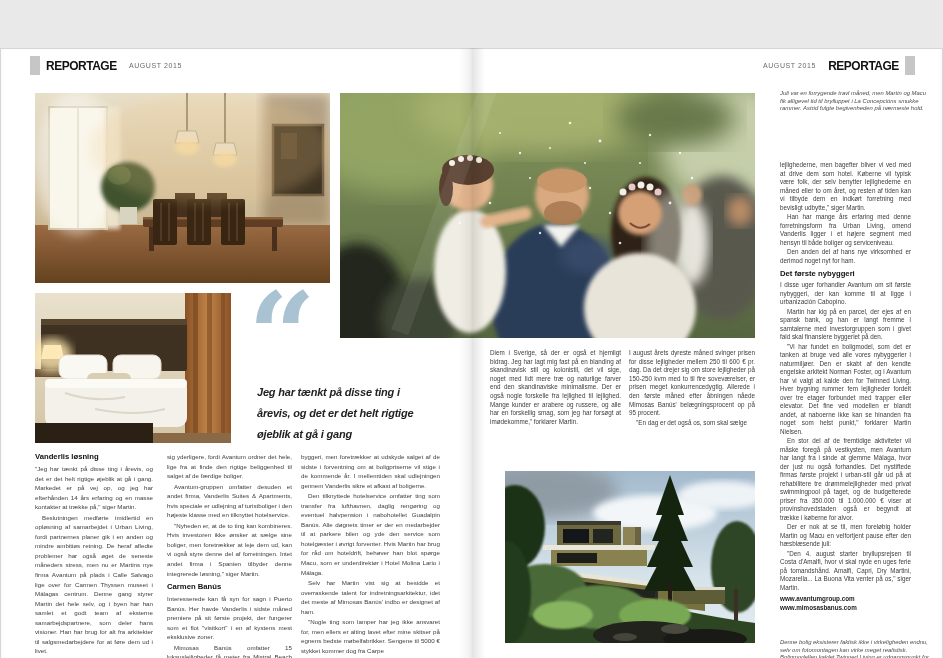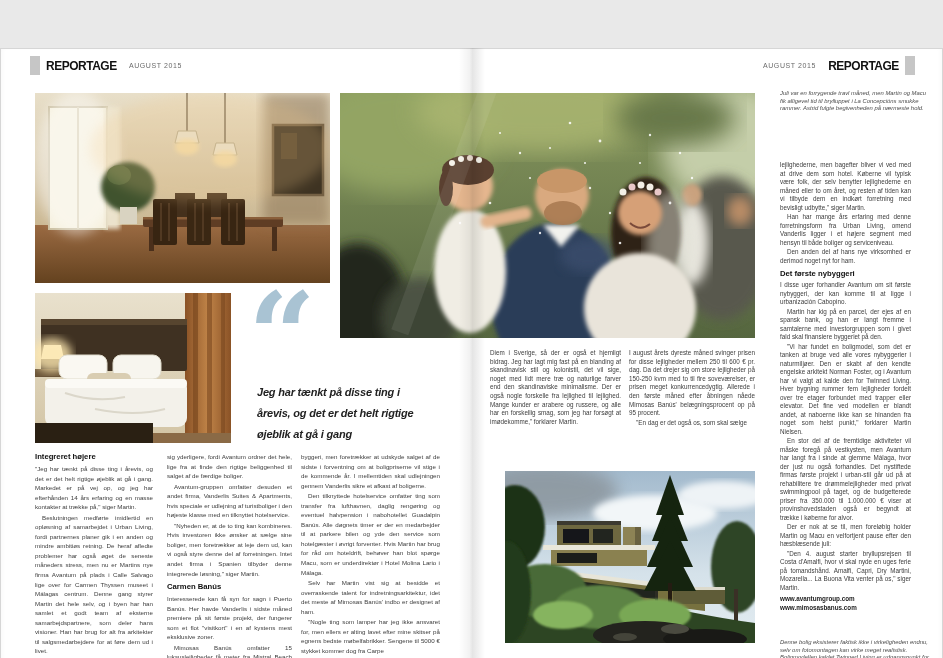--- a/index.html
+++ b/index.html
@@ -290,21 +290,21 @@
       <ellipse cx="200" cy="168" rx="42" ry="10" fill="#191916"></ellipse>
       <ellipse cx="170" cy="158" rx="14" ry="5" fill="#4a4a40"></ellipse>
       <ellipse cx="120" cy="166" rx="12" ry="4" fill="#44443a"></ellipse>
     </svg>
   </div>
 
   <div class="quote-glyph">“</div>
   <div class="pull-quote">Jeg har tænkt på disse ting i årevis, og det er det helt rigtige øjeblik at gå i gang</div>
 
   <div class="bodycol lp" style="left:35px;top:404px;width:118px;height:246px;">
-    <h3 class="colhead">Integreret højere</h3>
+    <h3 class="colhead">Vanderlis løsning</h3>
     <div>
         <p>"Jeg har tænkt på disse ting i årevis, og det er det helt rigtige øjeblik at gå i gang. Markedet er på vej op, og jeg har efterhånden 14 års erfaring og en masse kontakter at trække på," siger Martin.</p>
         <p>Beslutningen medførte imidlertid en opløsning af samarbejdet i Urban Living, fordi partnernes planer gik i en anden og mindre ambitiøs retning. De heraf afledte problemer har også øget de seneste måneders stress, men nu er Martins nye firma Avantum på plads i Calle Salvago lige over for Carmen Thyssen museet i Málagas centrum. Denne gang styrer Martin det hele selv, og i byen har han samlet et godt team af eksterne samarbejdspartnere, som deler hans visioner. Han har brug for alt fra arkitekter til salgsmedarbejdere for at føre dem ud i livet.</p>
         <p>Avantum er et firma med speciale i projektstyring. Ideen går ud på at sælge færdige boligprojekter i luksusklassen til investorer, der skyder pengene ind og derefter ikke behøver foretage</p>
       </div>
   </div>
 
   <div class="bodycol lp" style="left:167px;top:404px;width:125px;height:246px;">
     <div>
         <p>sig yderligere, fordi Avantum ordner det hele, lige fra at finde den rigtige beliggenhed til salget af de færdige boliger.</p>

